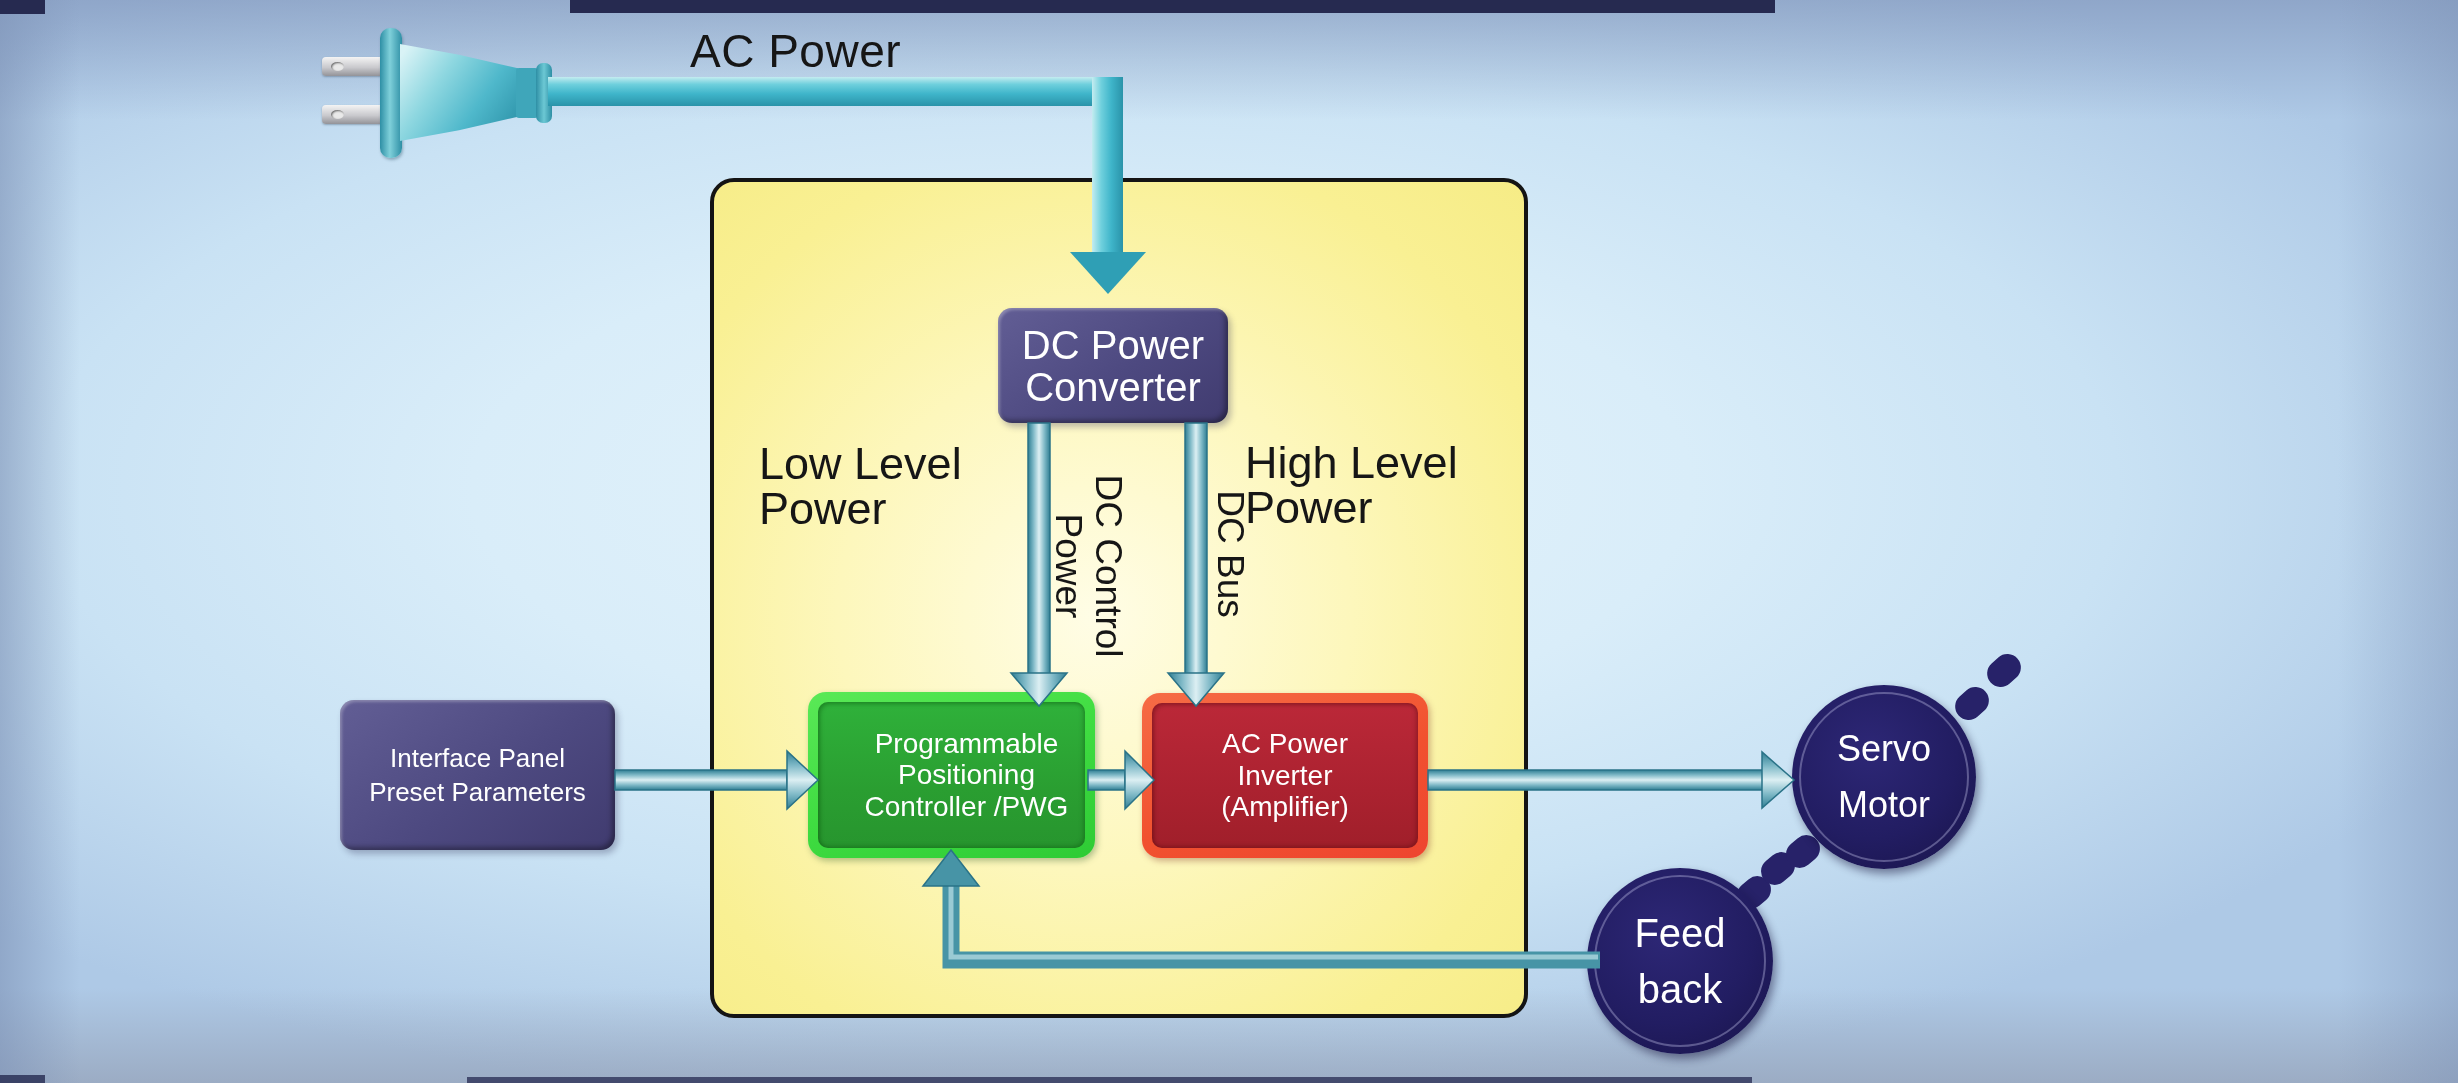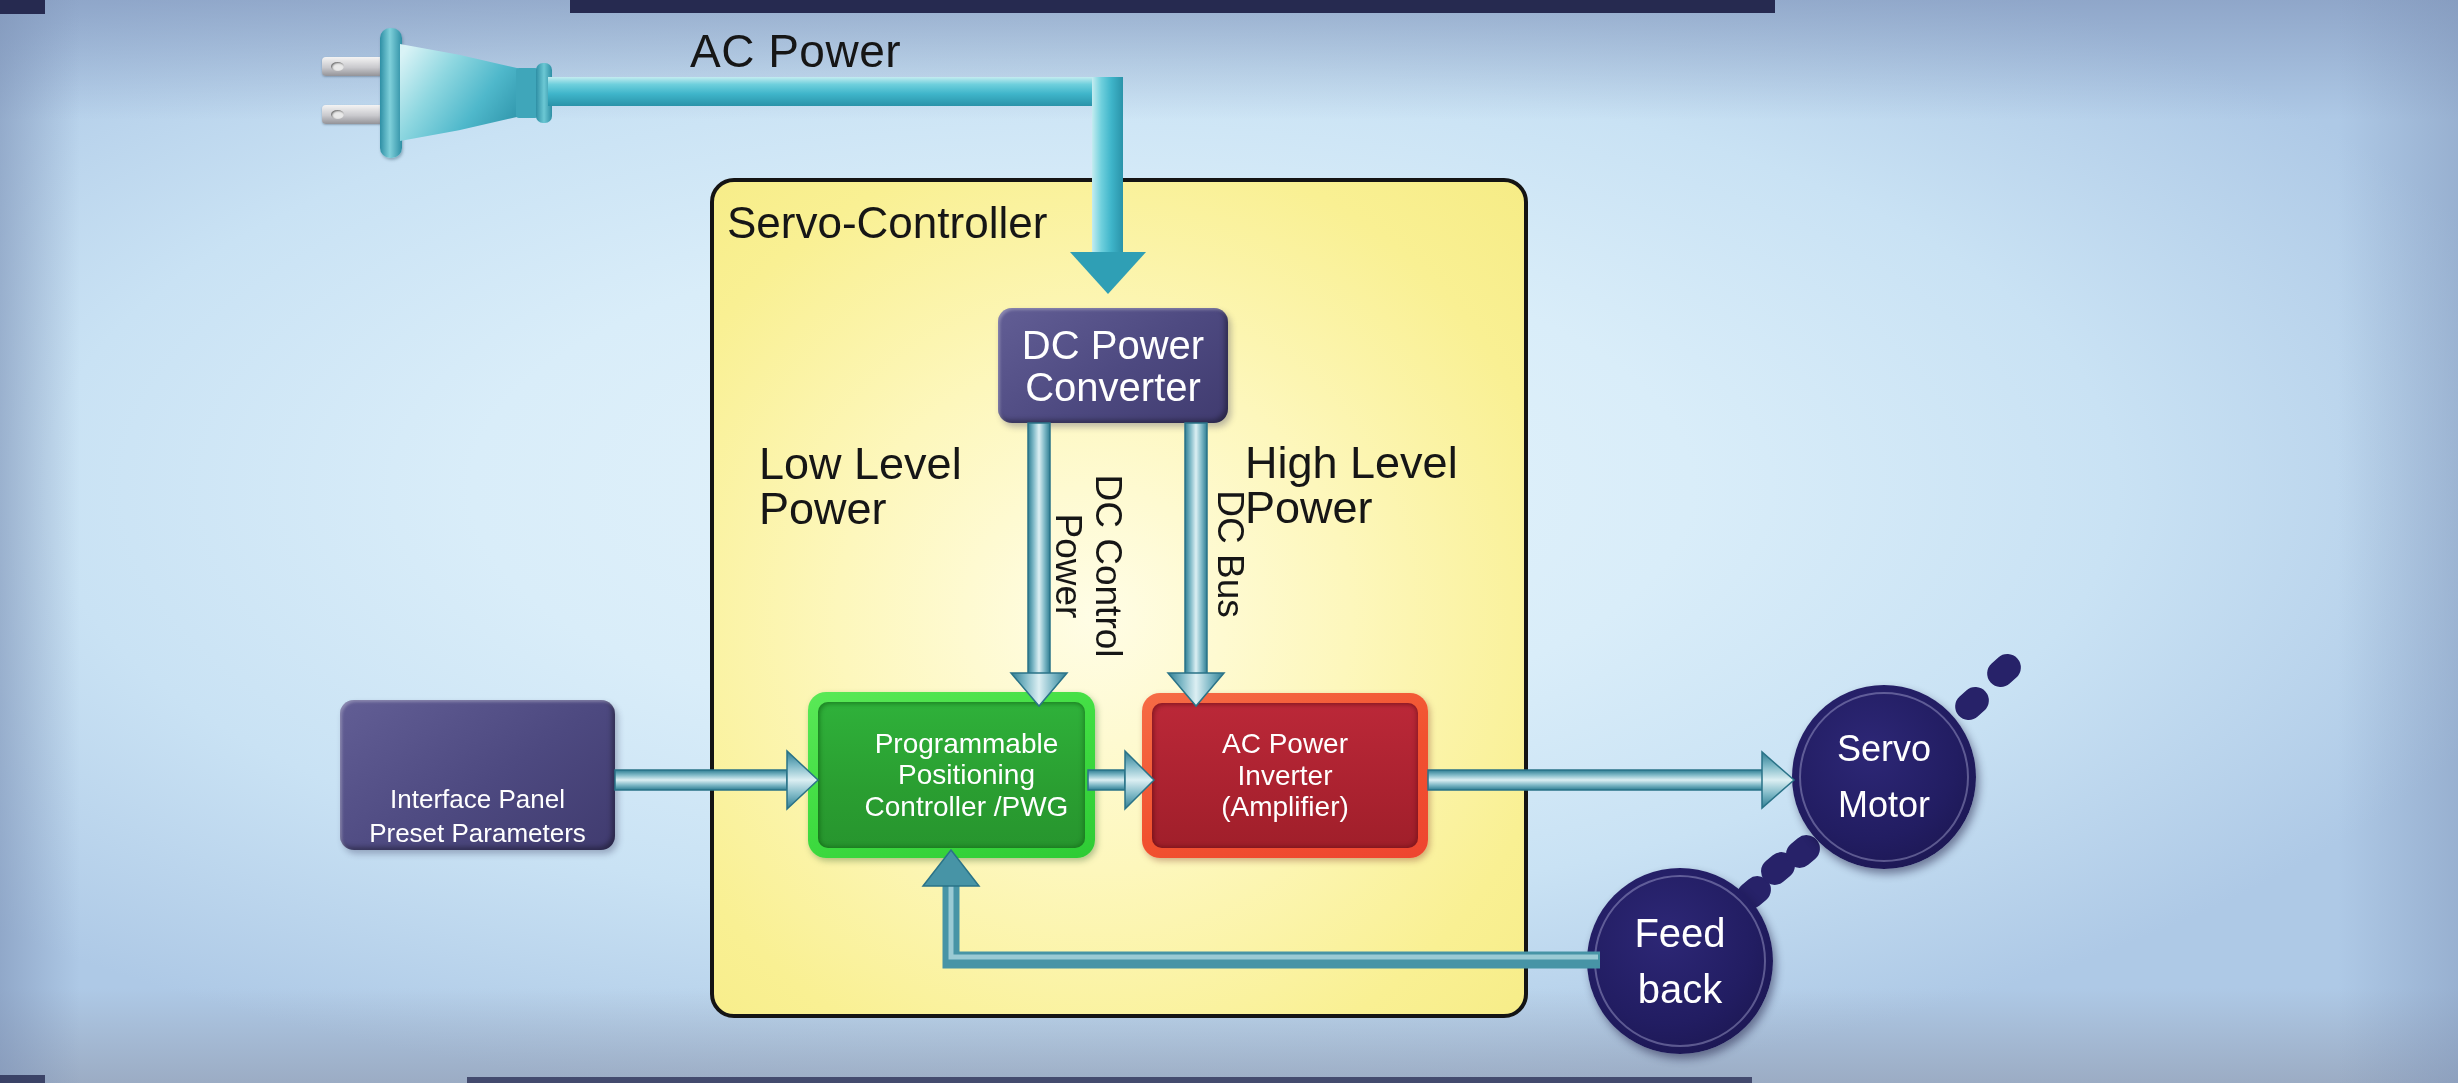--- a/index.html
+++ b/index.html
@@ -40,21 +40,21 @@
   
   .yellow{left:710px;top:178px;width:818px;height:840px;border:4px solid #141414;border-radius:24px;
     box-sizing:border-box;z-index:2;
     background:radial-gradient(circle at 47% 52%, #fffde6 0%, #fdf7bc 42%, #f9f093 78%, #f6ec86 100%);}
   .sc-title{left:727px;top:198px;font-size:44px;font-weight:500;z-index:3;}
   .nodebox{box-sizing:border-box;border-radius:14px;color:#fff;display:flex;flex-direction:column;
     align-items:center;justify-content:center;text-align:center;z-index:4;}
   .purple{background:linear-gradient(145deg,#625e95 0%,#4d4980 55%,#403b6f 100%);
     box-shadow:inset 2px 2px 3px rgba(255,255,255,.28), inset -3px -3px 5px rgba(0,0,0,.35), 3px 4px 6px rgba(40,40,80,.30);}
   .dcconv{left:998px;top:308px;width:230px;height:115px;font-size:40px;line-height:42px;}
-  .iface{left:340px;top:700px;width:275px;height:150px;font-size:26px;line-height:34px;z-index:4;justify-content:flex-end;}
+  .iface{left:340px;top:700px;width:275px;height:150px;font-size:26px;line-height:34px;z-index:4;}
   .gouter{left:808px;top:692px;width:287px;height:166px;border-radius:18px;z-index:3;
     background:linear-gradient(160deg,#5ae957 0%,#3fdc41 50%,#2ecb35 100%);box-shadow:2px 3px 6px rgba(40,90,40,.35);}
   .ginner{left:818px;top:702px;width:267px;height:146px;border-radius:10px;z-index:4;
     background:linear-gradient(180deg,#2fb13a 0%,#2a9e31 60%,#27952e 100%);
     box-shadow:inset 2px 2px 4px rgba(0,60,0,.35), inset -2px -2px 4px rgba(0,60,0,.25);
     font-size:28px;line-height:31.5px;padding-left:30px;}
   .router{left:1142px;top:693px;width:286px;height:165px;border-radius:18px;z-index:3;
     background:linear-gradient(160deg,#f66c46 0%,#f1512f 55%,#ee4530 100%);box-shadow:2px 3px 6px rgba(120,40,30,.35);}
   .rinner{left:1152px;top:703px;width:266px;height:145px;border-radius:10px;z-index:4;
     background:linear-gradient(180deg,#bb2838 0%,#ab2230 60%,#a01f2a 100%);
@@ -99,21 +99,20 @@
     <div class="abs collar"></div>
     <div class="abs ringp"></div>
   </div>
 
   <div class="abs cable-h"></div>
   <div class="abs cable-v"></div>
   <div class="abs cable-head"></div>
   <div class="abs txt ac-label">AC Power</div>
 
   <div class="abs yellow"></div>
-  <div class="abs txt sc-title">Servo-Controller</div>
 
   <div class="abs nodebox purple dcconv">
     <span>DC Power</span>
     <span>Converter</span>
   </div>
 
   <div class="abs biglabel" style="left:759px;top:441px;width:260px;">
     <div>Low Level</div>
     <div>Power</div>
   </div>

